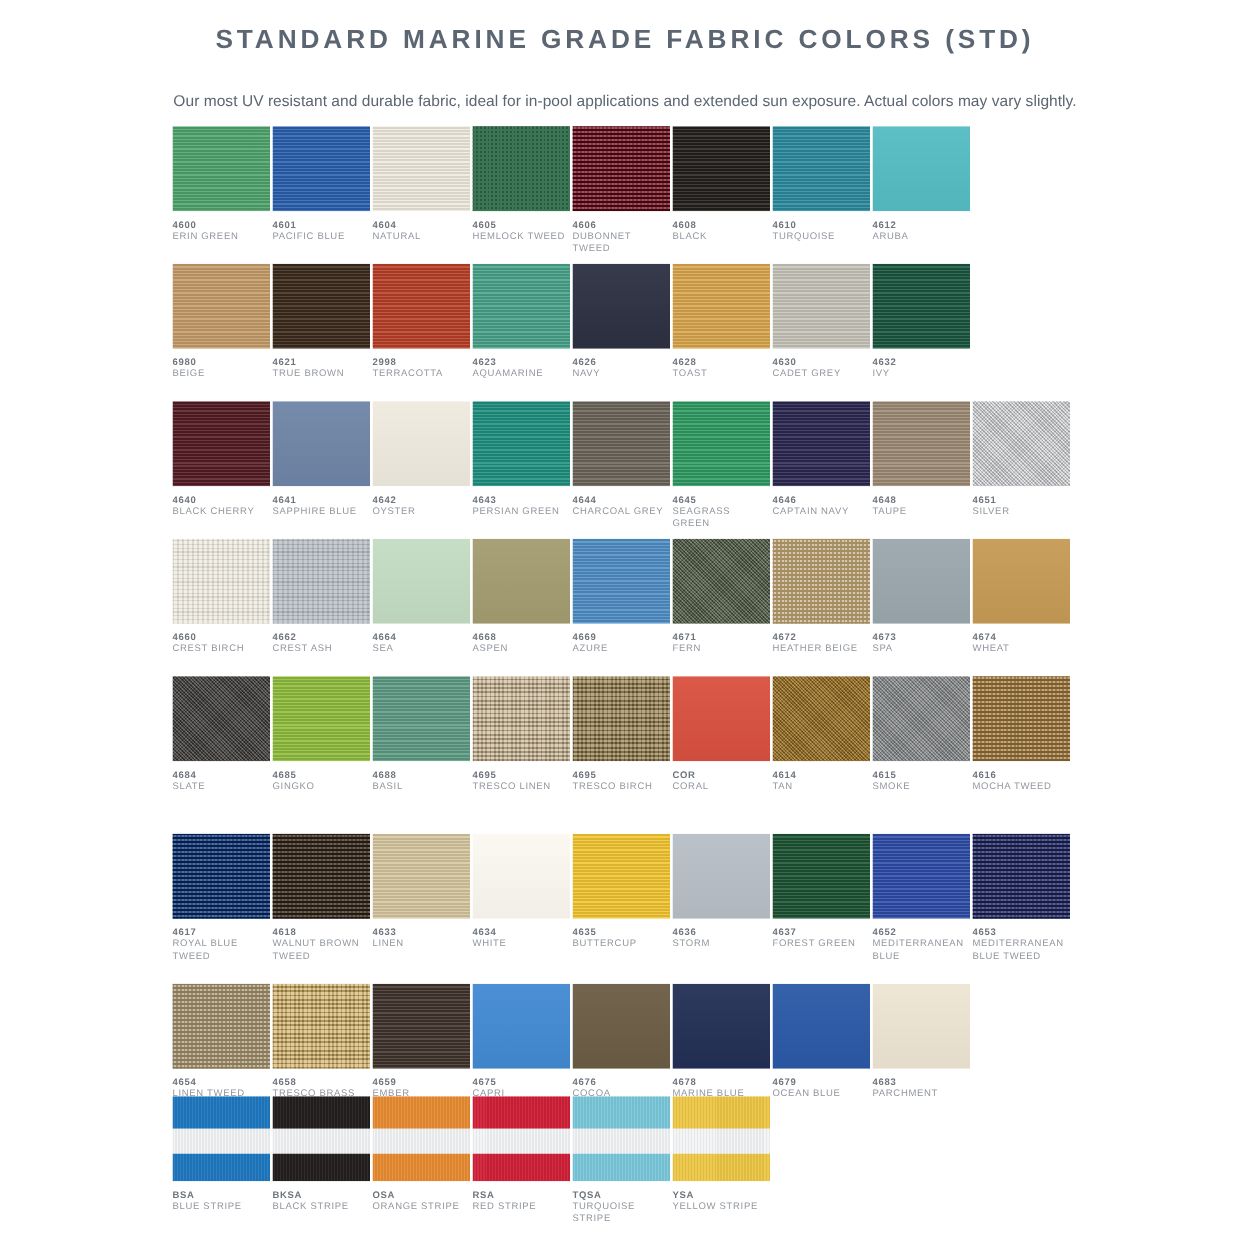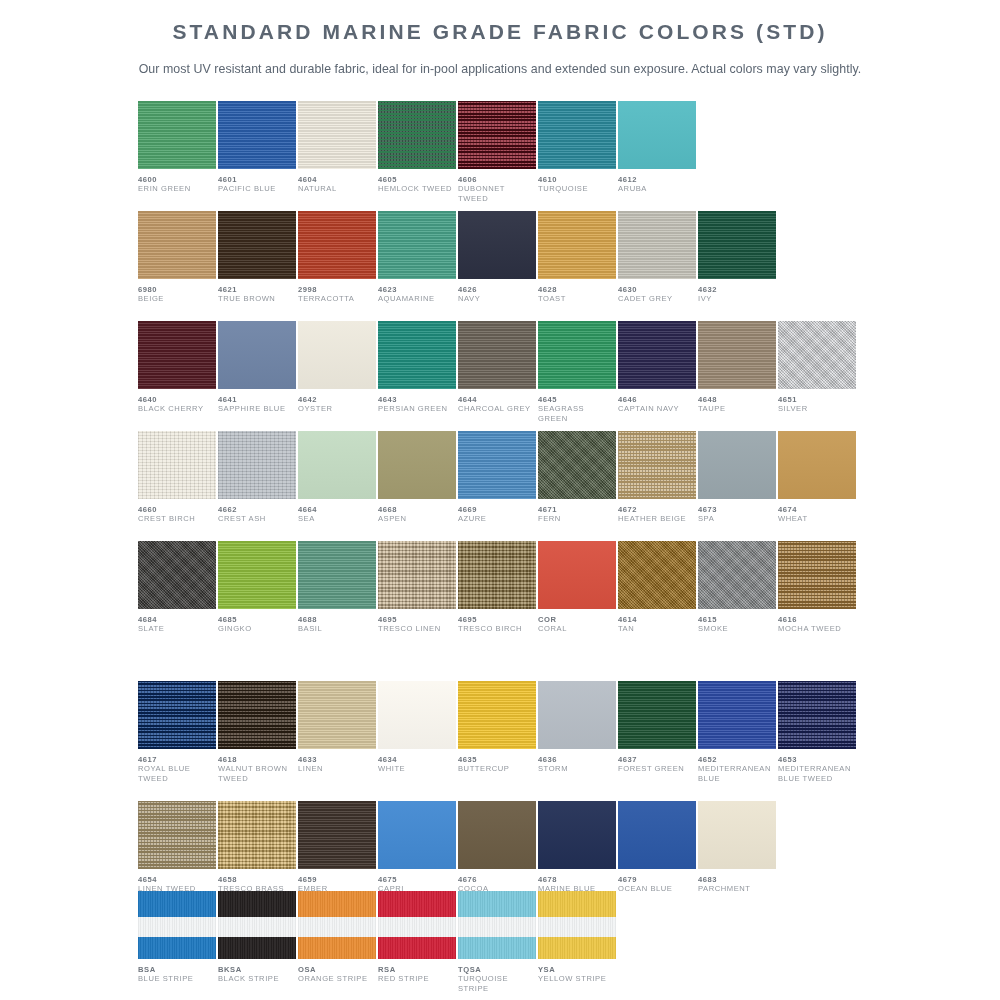--- a/index.html
+++ b/index.html
@@ -31,21 +31,21 @@
     color: #5c6672;
     font-weight: 700;
     margin: 0;
     padding: 0 0 2px 0;
     white-space: nowrap;
   }
 
   .page-subtitle {
     font-size: 12.4px;
     color: #5c6672;
-    margin: 0;
+    margin: 12px;
     padding-top: 16px;
     letter-spacing: 0.05px;
     white-space: nowrap;
   }
 
   
   .grid {
     position: absolute;
     left: 138px;
     top: 101px;
@@ -151,20 +151,29 @@
           <div class="swatch">
             <div class="weave" style="background: repeating-linear-gradient(0deg, rgb(61, 8, 16) 0px, rgb(61, 8, 16) 1.6px, rgba(255, 255, 255, 0.16) 1.6px, rgba(255, 255, 255, 0.16) 3.2px), repeating-linear-gradient(90deg, rgba(0, 0, 0, 0.28) 0px, rgba(0, 0, 0, 0.28) 1.4px, rgba(255, 255, 255, 0.1) 1.4px, rgba(255, 255, 255, 0.1) 3px) rgb(142, 22, 39);"></div>
           </div>
           <div class="label">
             <span class="code">4606</span>
             <span class="name">DUBONNET TWEED</span>
           </div>
         </div>
         <div class="cell">
           <div class="swatch">
+            <div class="weave" style="background: repeating-linear-gradient(0deg, rgba(255, 255, 255, 0.13) 0px, rgba(255, 255, 255, 0.13) 1px, rgba(0, 0, 0, 0.09) 1px, rgba(0, 0, 0, 0.09) 2.6px) rgb(35, 31, 28);"></div>
+          </div>
+          <div class="label">
+            <span class="code">4608</span>
+            <span class="name">BLACK</span>
+          </div>
+        </div>
+        <div class="cell">
+          <div class="swatch">
             <div class="weave" style="background: repeating-linear-gradient(0deg, rgba(255, 255, 255, 0.13) 0px, rgba(255, 255, 255, 0.13) 1px, rgba(0, 0, 0, 0.09) 1px, rgba(0, 0, 0, 0.09) 2.6px) rgb(44, 138, 156);"></div>
           </div>
           <div class="label">
             <span class="code">4610</span>
             <span class="name">TURQUOISE</span>
           </div>
         </div>
         <div class="cell">
           <div class="swatch">
             <div class="weave" style="background: linear-gradient(rgba(255, 255, 255, 0.05), rgba(0, 0, 0, 0.04)) rgb(85, 188, 195);"></div>
@@ -408,21 +417,21 @@
         <div class="cell">
           <div class="swatch">
             <div class="weave" style="background: linear-gradient(rgba(255, 255, 255, 0.05), rgba(0, 0, 0, 0.04)) rgb(198, 154, 85);"></div>
           </div>
           <div class="label">
             <span class="code">4674</span>
             <span class="name">WHEAT</span>
           </div>
         </div>
       </div>
-      <div class="row" style="height: 140px;">
+      <div class="row" style="height: 126px;">
         <div class="cell">
           <div class="swatch">
             <div class="weave" style="background: repeating-linear-gradient(45deg, rgba(255, 255, 255, 0.16) 0px, rgba(255, 255, 255, 0.16) 1px, rgba(0, 0, 0, 0.18) 1px, rgba(0, 0, 0, 0.18) 2px), repeating-linear-gradient(-45deg, rgba(255, 255, 255, 0.1) 0px, rgba(255, 255, 255, 0.1) 1px, rgba(0, 0, 0, 0.12) 1px, rgba(0, 0, 0, 0.12) 2px) rgb(59, 58, 56);"></div>
           </div>
           <div class="label">
             <span class="code">4684</span>
             <span class="name">SLATE</span>
           </div>
         </div>
         <div class="cell">

